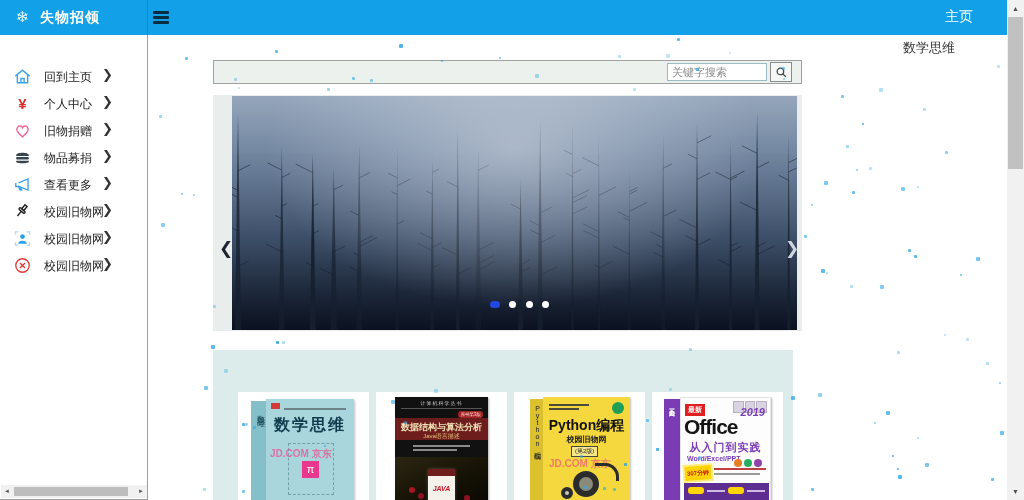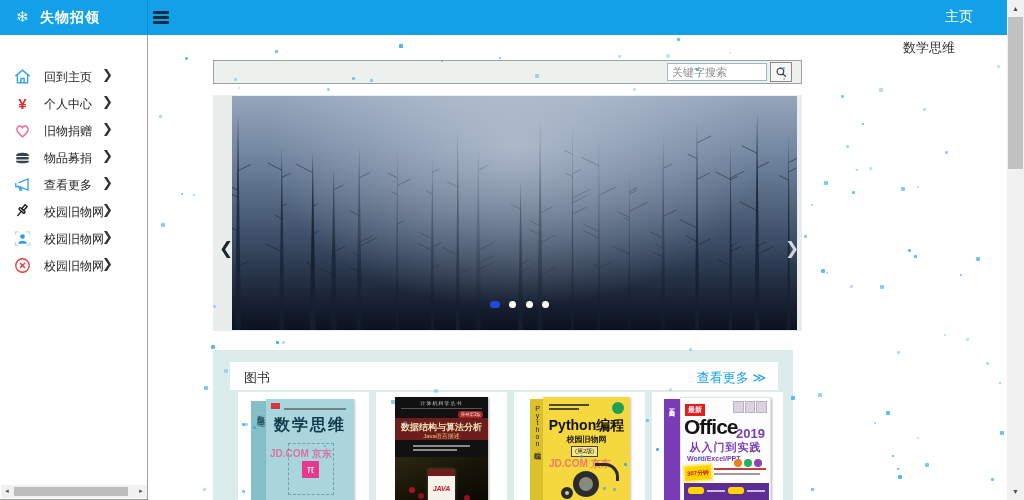--- a/index.html
+++ b/index.html
@@ -118,21 +118,21 @@
 
   
   .bk4{position:absolute;left:12px;top:5px;width:107px;height:120px;}
   .bk4-spine{position:absolute;left:0;top:2px;width:16px;height:116px;background:#7a3cb4;}
   .bk4-spine .vtext{position:absolute;left:3px;top:6px;font-size:6px;color:#fff;}
   .bk4-cover{position:absolute;left:16px;top:0;width:91px;height:120px;background:#fdfdfd;box-shadow:1px 1px 2px rgba(0,0,0,.3);border:1px solid #e5e5e5;}
   .bk4-box{position:absolute;right:3px;top:3px;width:34px;height:12px;display:flex;gap:1px;}
   .bk4-box i{flex:1;background:#d9d3e2;border:1px solid #b9b0c8;}
   .bk4-new{position:absolute;left:4px;top:6px;background:#e02020;color:#fff;font-size:7px;font-weight:bold;padding:1px 3px;}
   .bk4-office{position:absolute;left:3px;top:17px;font-size:21px;font-weight:800;color:#141414;letter-spacing:-1px;}
-  .bk4-year{position:absolute;right:5px;top:28px;font-size:13px;font-weight:bold;color:#7a3cb4;}
+  .bk4-year{position:absolute;right:5px;top:8px;font-size:11px;font-weight:bold;color:#7a3cb4;font-style:italic;}
   .bk4-sub{position:absolute;left:0;top:42px;width:100%;text-align:center;font-size:11px;font-weight:bold;color:#7a3cb4;letter-spacing:1px;}
   .bk4-apps{position:absolute;left:6px;top:57px;font-size:7px;font-weight:bold;color:#7a3cb4;}
   .bk4-dots{position:absolute;right:8px;top:55px;}
   .bk4-dots i{display:inline-block;width:8px;height:8px;border-radius:50%;margin-left:2px;}
   .bk4-dots i:nth-child(1){background:#e67e22;} .bk4-dots i:nth-child(2){background:#27ae60;} .bk4-dots i:nth-child(3){background:#8e44ad;}
   .bk4-star{position:absolute;left:4px;top:68px;width:26px;height:14px;background:#ffd400;color:#c01818;font-size:6px;font-weight:bold;text-align:center;line-height:14px;transform:rotate(-4deg);box-shadow:0 0 0 2px #ffec80;}
   .bk4-t1,.bk4-t2{position:absolute;height:2px;}
   .bk4-t1{left:33px;top:70px;width:52px;background:#c04040;}
   .bk4-t2{left:33px;top:75px;width:46px;background:#9a9a9a;}
   .bk4-panel{position:absolute;left:3px;bottom:3px;width:85px;height:30px;background:#5e2d91;}
@@ -287,24 +287,20 @@
       <div class="cnav cnext">❯</div>
       <div class="dots">
         <span class="active"></span>
         <span></span>
         <span></span>
         <span></span>
       </div>
     </div>
 
     <div class="books">
-      <div class="books-head">
-        <div class="books-title">图书</div>
-        <div class="books-more">查看更多 ≫</div>
-      </div>
 
       <div class="card c1">
         <div class="bk1">
           <div class="bk1-spine">
               <span class="vtext">数学思维</span>
             </div>
           <div class="bk1-cover">
             <div class="bk1-logo"></div>
             <div class="bk1-line"></div>
             <div class="bk1-title">数学思维</div>

